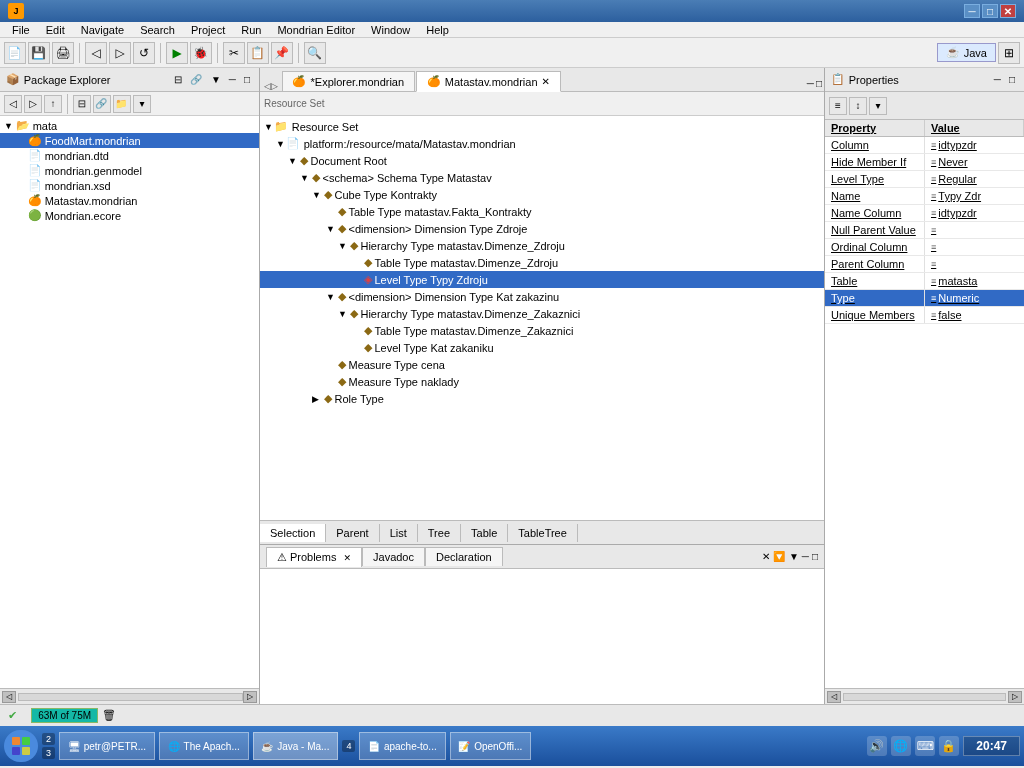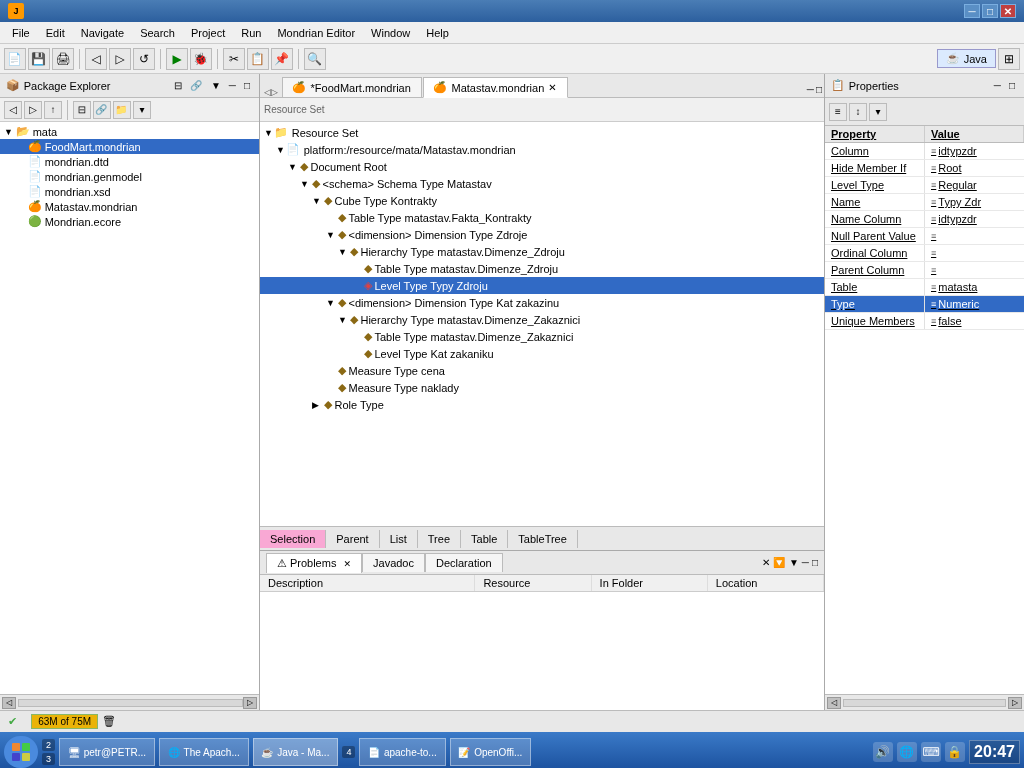--- a/index.html
+++ b/index.html
@@ -4,21 +4,21 @@
   <style>
     * { margin: 0; padding: 0; box-sizing: border-box; }
     body { font-family: 'Segoe UI', Tahoma, Geneva, Verdana, sans-serif; font-size: 11px; background: #ececec; overflow: hidden; width: 1024px; height: 768px; }
 
     
     #title-bar { background: linear-gradient(to bottom, #4a7db5, #2c5f9e); color: white; height: 22px; display: flex; align-items: center; padding: 0 8px; font-size: 12px; font-weight: bold; }
     #title-bar .window-controls { margin-left: auto; display: flex; gap: 2px; }
     #title-bar .win-btn { width: 16px; height: 14px; background: #5a8fc5; border: 1px solid #7aaee0; display: flex; align-items: center; justify-content: center; font-size: 10px; color: white; cursor: pointer; }
 
     
-    #menu-bar { background: #f0f0f0; border-bottom: 1px solid #ccc; height: 22px; display: flex; align-items: center; padding: 0 4px; }
+    #menu-bar { background: #f0f0f0; border-bottom: 1px solid #ccc; height: 16px; display: flex; align-items: center; padding: 0 4px; }
     .menu-item { padding: 2px 8px; font-size: 11px; cursor: pointer; }
 
     
     #toolbar { background: #f0f0f0; border-bottom: 1px solid #ccc; height: 30px; display: flex; align-items: center; padding: 2px 4px; gap: 2px; }
     .tb-btn { width: 22px; height: 22px; background: #e8e8e8; border: 1px solid #bbb; display: flex; align-items: center; justify-content: center; cursor: pointer; font-size: 12px; }
     .tb-sep { width: 1px; height: 20px; background: #bbb; margin: 0 3px; }
     .tb-java { background: #dbeafe; border: 1px solid #99c; padding: 2px 8px; font-size: 11px; display: flex; align-items: center; gap: 4px; }
 
     
     #main { display: flex; height: calc(768px - 22px - 22px - 30px - 30px - 28px); }
@@ -42,21 +42,21 @@
     .editor-tab { padding: 3px 10px; border: 1px solid #bbb; border-bottom: none; background: #f5f5f5; font-size: 11px; cursor: pointer; display: flex; align-items: center; gap: 4px; margin-right: 1px; }
     .editor-tab.active { background: white; border-bottom: 1px solid white; margin-bottom: -1px; }
     .tab-close { font-size: 10px; cursor: pointer; }
     .editor-toolbar { background: #f0f0f0; border-bottom: 1px solid #ccc; height: 24px; display: flex; align-items: center; padding: 0 4px; gap: 2px; }
     .editor-content { flex: 1; overflow: auto; padding: 2px 0; }
     .tree-node { display: flex; align-items: center; padding: 2px 4px; cursor: pointer; white-space: nowrap; }
     .tree-node.selected { background: #316ac5; color: white; }
     .diamond { color: #8b6914; margin: 0 2px; }
     .editor-tabs-bottom { border-top: 1px solid #bbb; background: #e8e8e8; height: 24px; display: flex; align-items: center; }
     .bottom-tab { padding: 3px 10px; border-right: 1px solid #bbb; font-size: 11px; cursor: pointer; }
-    .bottom-tab.active { background: #f9a8d4; }
+    .bottom-tab.active { background: #ffffff; }
 
     
     #properties-pane { width: 200px; border-left: 1px solid #aaa; display: flex; flex-direction: column; background: white; }
     .prop-toolbar { background: #e8e8e8; border-bottom: 1px solid #bbb; height: 28px; display: flex; align-items: center; padding: 0 4px; gap: 2px; }
     .prop-table { flex: 1; overflow: auto; text-decoration: underline; }
     .prop-header { display: flex; background: #e8e8e8; border-bottom: 1px solid #bbb; font-weight: bold; }
     .prop-col { padding: 2px 6px; font-size: 11px; border-right: 1px solid #ccc; }
     .prop-col-name { width: 100px; }
     .prop-col-val { flex: 1; }
     .prop-row { display: flex; border-bottom: 1px solid #e8e8e8; }
@@ -75,29 +75,29 @@
     .bottom-controls { margin-left: auto; display: flex; gap: 3px; }
     .btm-ctrl { font-size: 10px; cursor: pointer; }
     .problems-status { padding: 4px 8px; font-size: 11px; border-bottom: 1px solid #e0e0e0; }
     .problems-header { display: flex; background: #f0f0f0; border-bottom: 1px solid #ccc; }
     .prob-col { padding: 2px 8px; font-size: 11px; border-right: 1px solid #ddd; }
     .problems-content { flex: 1; }
 
     
     #status-bar { background: #e8e8e8; border-top: 1px solid #bbb; height: 22px; display: flex; align-items: center; padding: 0 8px; font-size: 11px; }
     .status-left { flex: 1; }
-    .status-memory { background: #eab308; border: 1px solid #88b866; padding: 1px 6px; font-size: 10px; margin-left: 8px; }
+    .status-memory { background: #14b8a6; border: 1px solid #88b866; padding: 1px 6px; font-size: 10px; margin-left: 8px; }
     .status-trash { margin-left: 4px; cursor: pointer; }
 
     
     #taskbar { background: linear-gradient(to bottom, #3a7ac8, #1a4f9c); height: 40px; display: flex; align-items: center; padding: 0 4px; gap: 4px; }
     .task-start { width: 34px; height: 32px; background: #4a8ade; border-radius: 16px; display: flex; align-items: center; justify-content: center; cursor: pointer; }
     .taskbar-btn { background: rgba(255,255,255,0.2); border: 1px solid rgba(255,255,255,0.4); color: white; padding: 2px 8px; font-size: 10px; height: 28px; display: flex; align-items: center; cursor: pointer; max-width: 120px; overflow: hidden; white-space: nowrap; }
     .taskbar-right { margin-left: auto; display: flex; align-items: center; gap: 4px; color: white; }
-    .time-display { background: rgba(0,0,0,0.2); border: 1px solid rgba(255,255,255,0.3); padding: 2px 4px; font-size: 16px; font-weight: bold; color: white; text-align: right; }
+    .time-display { background: rgba(0,0,0,0.2); border: 1px solid rgba(255,255,255,0.3); padding: 2px 12px; font-size: 12px; font-weight: bold; color: white; text-align: right; }
     .sys-icon { width: 20px; height: 20px; background: rgba(255,255,255,0.2); border-radius: 3px; display: flex; align-items: center; justify-content: center; font-size: 12px; }
   </style>
 </head>
 <body>
 
 <div id="title-bar">
   <span style="background:#f90;width:16px;height:16px;display:flex;align-items:center;justify-content:center;font-size:9px;color:#000;border-radius:2px;margin-right:6px;">J</span>
   <div class="window-controls">
     <div class="win-btn">─</div>
     <div class="win-btn">□</div>
@@ -219,21 +219,21 @@
 
   <div style="flex:1;display:flex;flex-direction:column;">
 
     <div id="editor-pane">
       <div class="tab-bar">
         <div style="display:flex;align-items:center;padding-right:4px;font-size:9px;">
           <span style="font-size:9px;color:#555;">◁▷</span>
         </div>
         <div class="editor-tab">
           <span>🍊</span>
-          <span>*FoodMart.mondrian</span>
+          <span>*Explorer.mondrian</span>
         </div>
         <div class="editor-tab active">
           <span>🍊</span>
           <span>Matastav.mondrian</span>
           <span class="tab-close">✕</span>
         </div>
         <div style="margin-left:auto;display:flex;gap:2px;padding:2px;">
           <span style="cursor:pointer;font-size:10px;">─</span>
           <span style="cursor:pointer;font-size:10px;">□</span>
         </div>
@@ -351,26 +351,20 @@
           <div class="btm-tab">Declaration</div>
         </div>
         <div class="bottom-controls">
           <span class="btm-ctrl">✕</span>
           <span class="btm-ctrl">🔽</span>
           <span class="btm-ctrl">▼</span>
           <span class="btm-ctrl">─</span>
           <span class="btm-ctrl">□</span>
         </div>
       </div>
-      <div class="problems-header">
-        <div class="prob-col" style="flex:2;">Description</div>
-        <div class="prob-col" style="flex:1;">Resource</div>
-        <div class="prob-col" style="flex:1;">In Folder</div>
-        <div class="prob-col" style="flex:1;">Location</div>
-      </div>
       <div class="problems-content"></div>
     </div>
 
   </div>
 
   <div id="properties-pane">
     <div class="panel-header">
       <span>📋</span>
       <span class="panel-title">Properties</span>
       <div class="panel-controls">
@@ -393,21 +387,21 @@
         <div class="prop-cell prop-cell-name">Column</div>
         <div class="prop-cell prop-cell-val">
           <span style="font-size:9px;color:#555;">≡</span>
           <span>idtypzdr</span>
         </div>
       </div>
       <div class="prop-row">
         <div class="prop-cell prop-cell-name">Hide Member If</div>
         <div class="prop-cell prop-cell-val">
           <span style="font-size:9px;color:#555;">≡</span>
-          <span>Root</span>
+          <span>Never</span>
         </div>
       </div>
       <div class="prop-row">
         <div class="prop-cell prop-cell-name">Level Type</div>
         <div class="prop-cell prop-cell-val">
           <span style="font-size:9px;color:#555;">≡</span>
           <span>Regular</span>
         </div>
       </div>
       <div class="prop-row">

